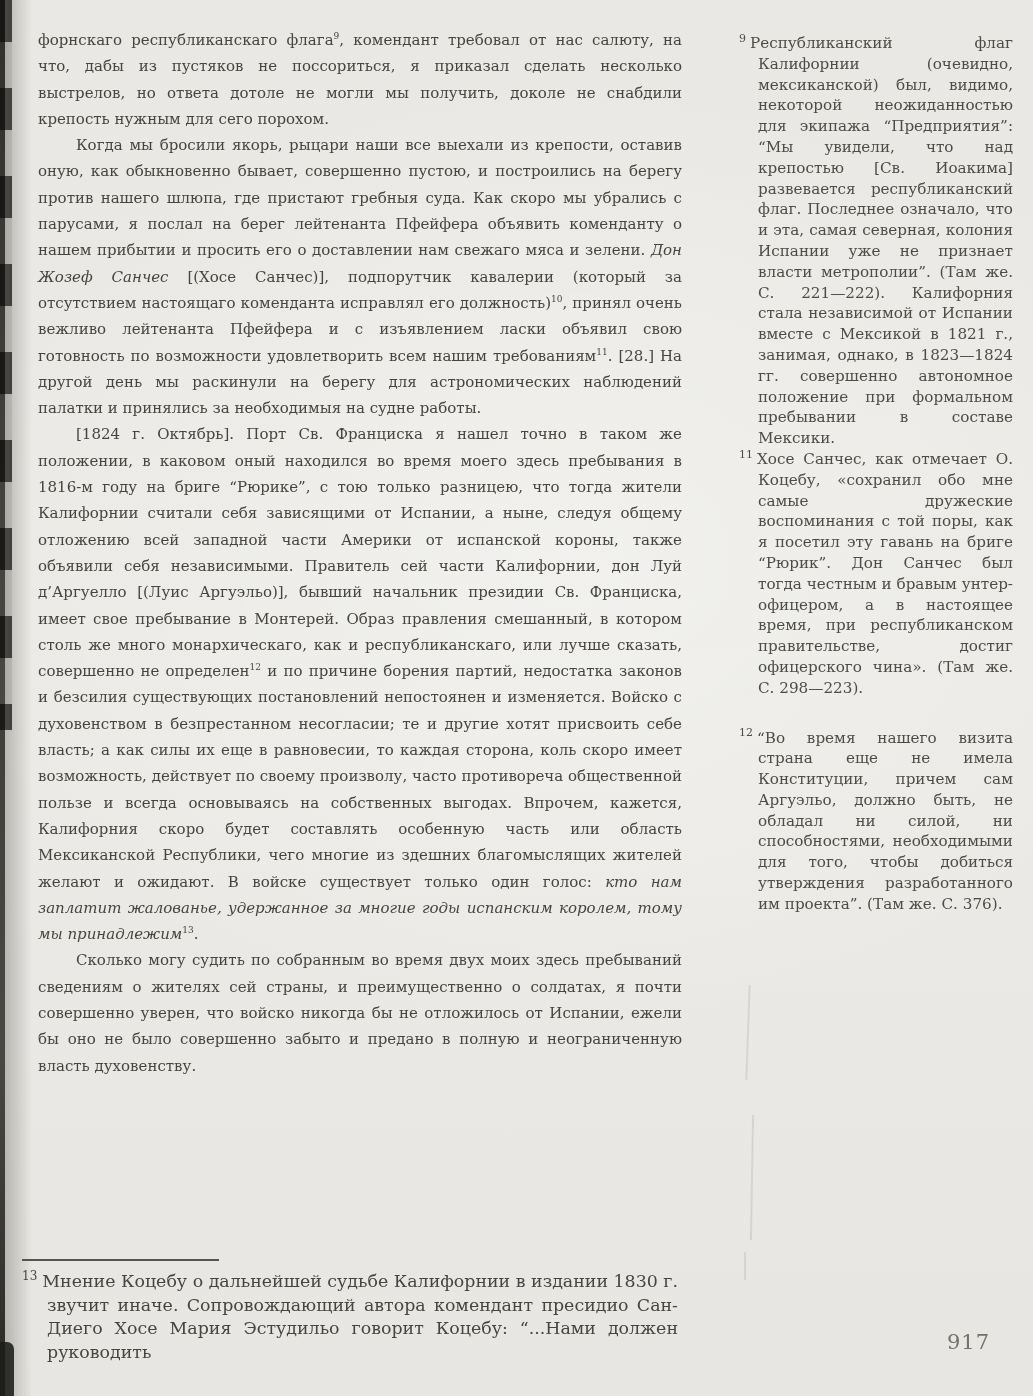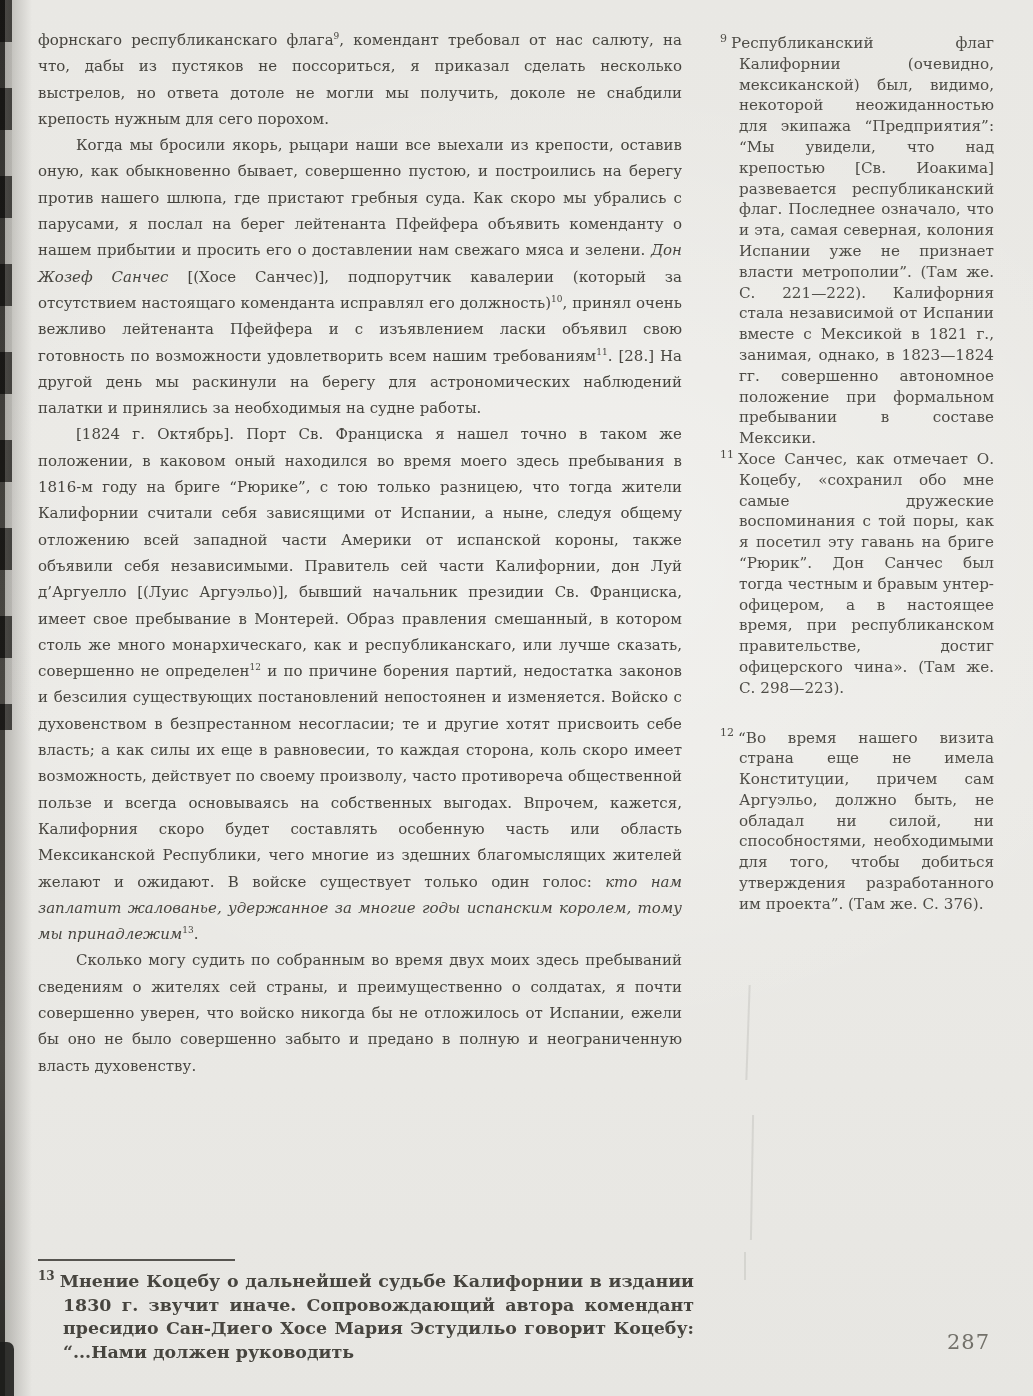--- a/index.html
+++ b/index.html
@@ -26,33 +26,32 @@
     position:absolute; left:38px; top:27px; width:644px;
     color:#47453f; font-size:15px; line-height:26.3px;
     text-align:justify;
   }
   .para { margin:0; text-indent:38px; }
   .para.no-indent { text-indent:0; }
   .seg-italic { font-style:italic; }
   .ref { font-size:0.60em; line-height:0; vertical-align:super; }
 
   .right-col {
-    position:absolute; left:720px; top:33px; width:274px;
+    position:absolute; left:739px; top:33px; width:274px;
     color:#4e4c46; font-size:15.2px; line-height:20.8px;
     text-align:justify;
   }
   .mnote { margin:0; padding-left:19px; text-indent:-19px; }
   .mnote.gap { margin-top:29px; }
   .mnum { font-size:11px; line-height:0; vertical-align:super; padding-right:4px; }
 
   .footer {
-    position:absolute; left:38px; top:1259px; width:656px;
+    position:absolute; left:22px; top:1259px; width:656px;
     color:#47453f; font-size:17.4px; line-height:23.6px;
     text-align:justify;
-    font-weight:bold;
   }
   .sep { width:197px; height:2px; background:#56544f; margin:0 0 9px 0; }
   .fnote { padding-left:25px; text-indent:-25px; }
   .fnum { font-size:12px; line-height:0; vertical-align:super; padding-right:5px; }
 
   .page-number {
     position:absolute; left:900px; top:1330px; width:90px;
     text-align:right;
     font-size:21px; color:#73716a; letter-spacing:1px;
   }
@@ -85,19 +84,19 @@
     <div class="mnote"><sup class="mnum">9</sup><span>Республиканский флаг Калифорнии (очевидно, мексиканской) был, видимо, некоторой неожиданностью для экипажа “Предприятия”: “Мы увидели, что над крепостью [Св. Иоакима] развевается республиканский флаг. Последнее означало, что и эта, самая северная, колония Испании уже не признает власти метрополии”. (Там же. С. 221—222). Калифорния стала независимой от Испании вместе с Мексикой в 1821 г., занимая, однако, в 1823—1824 гг. совершенно автономное положение при формальном пребывании в составе Мексики.</span></div>
     <div class="mnote"><sup class="mnum">11</sup><span>Хосе Санчес, как отмечает О. Коцебу, «сохранил обо мне самые дружеские воспоминания с той поры, как я посетил эту гавань на бриге “Рюрик”. Дон Санчес был тогда честным и бравым унтер-офицером, а в настоящее время, при республиканском правительстве, достиг офицерского чина». (Там же. С. 298—223).</span></div>
     <div class="mnote gap"><sup class="mnum">12</sup><span>“Во время нашего визита страна еще не имела Конституции, причем сам Аргуэльо, должно быть, не обладал ни силой, ни способностями, необходимыми для того, чтобы добиться утверждения разработанного им проекта”. (Там же. С. 376).</span></div>
   </aside>
 
   <div class="footer">
     <div class="sep"></div>
     <div class="fnote"><sup class="fnum">13</sup><span>Мнение Коцебу о дальнейшей судьбе Калифорнии в издании 1830 г. звучит иначе. Сопровождающий автора комендант пресидио Сан-Диего Хосе Мария Эстудильо говорит Коцебу: “...Нами должен руководить</span></div>
   </div>
 
-  <div class="page-number">287</div>
+  <div class="page-number">917</div>
 
   <div class="artifact a1"></div>
   <div class="artifact a2"></div>
   <div class="artifact a3"></div>
 
 </div>
 
 </body></html>

